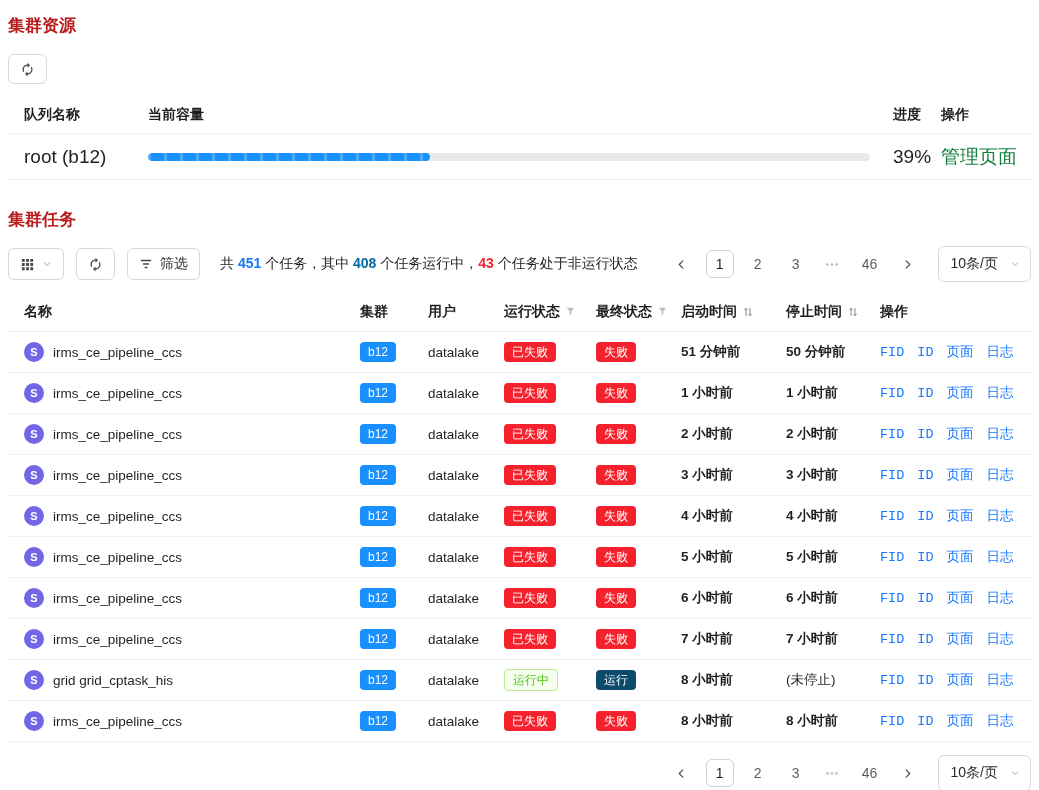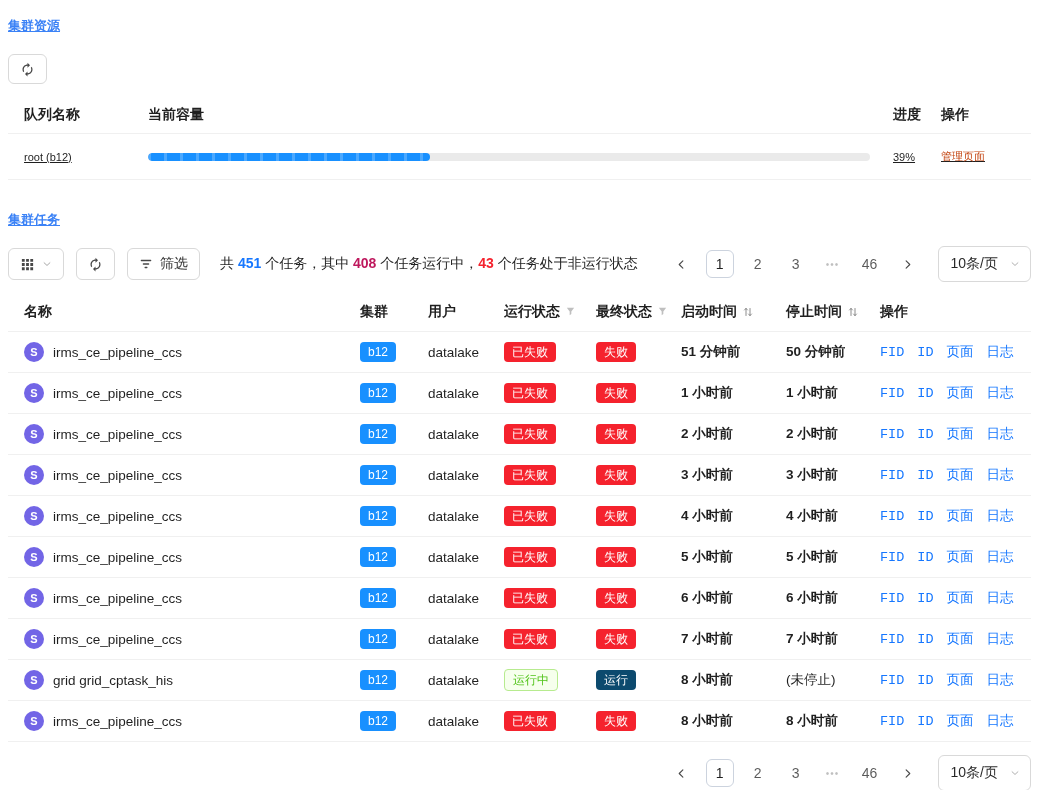--- a/index.html
+++ b/index.html
@@ -1,47 +1,47 @@
 <!DOCTYPE html>
 <html><head>
 <meta charset="utf-8">
 <style>
   *{box-sizing:border-box;margin:0;padding:0}
   html,body{width:1039px;height:790px;overflow:hidden;background:#fff;}
   body{font-family:"Liberation Sans","DejaVu Sans",sans-serif;color:rgba(0,0,0,.88);font-size:14px;}
   .page{padding:8px 8px 0 8px;}
-  .sec-title{font-size:13px;font-weight:700;color:#3b82f6;padding-top:8px;line-height:20px;text-decoration:underline;}
+  .sec-title{font-size:17px;font-weight:700;color:#b91c1c;padding-top:8px;line-height:20px;}
   .mt22{margin-top:22px;}
 
   
   .btn{display:inline-flex;align-items:center;gap:7px;height:30px;padding:0 11px;background:#fff;
        border:1px solid #d9d9d9;border-radius:6px;font-size:14px;color:rgba(0,0,0,.85);cursor:pointer;}
   .btn-refresh-top{margin-top:18px;}
   .ic{display:inline-flex;align-items:center;justify-content:center;color:rgba(0,0,0,.72);}
   .ic.dim{color:rgba(0,0,0,.35);}
-  .link{color:#c2410c;text-decoration:none;cursor:pointer;}
+  .link{color:#15803d;text-decoration:none;cursor:pointer;}
 
   
   .res-grid{display:grid;grid-template-columns:124px 1fr 50px 96px;align-items:center;padding-left:16px;}
   .res-head{height:38px;margin-top:12px;border-bottom:1px solid #f0f0f0;}
   .th{font-weight:600;font-size:14px;color:rgba(0,0,0,.88);}
-  .res-row{height:46px;border-bottom:1px solid #f0f0f0;font-size:11px;text-decoration:underline;}
+  .res-row{height:46px;border-bottom:1px solid #f0f0f0;font-size:19px;}
   .pad8{padding-left:8px;}
   .pad6{padding-left:6px;}
   .cap-cell{padding-right:15px;}
   .progress{height:8px;background:#eaeaea;border-radius:5px;overflow:hidden;}
   .progress-fill{height:100%;width:0;background:#1890ff;border-radius:5px;
      background-image:repeating-linear-gradient(90deg,rgba(255,255,255,.22) 0 3px,rgba(255,255,255,0) 3px 16px);}
 
   
   .toolbar{display:flex;align-items:center;gap:12px;margin-top:18px;height:32px;}
   .toolbar .btn{height:32px;align-items:center;}
   .summary{flex:1;margin-left:8px;font-size:14px;white-space:nowrap;}
   .c-blue{color:#1677ff;font-weight:700;}
-  .c-green{color:#be185d;font-weight:700;text-align:center;}
+  .c-green{color:#0369a1;font-weight:700;text-align:center;}
   .c-red{color:#f5222d;font-weight:700;}
 
   
   .pagination{display:flex;align-items:center;gap:10px;}
   .pg-btn,.pg-item{min-width:28px;height:28px;display:inline-flex;align-items:center;justify-content:center;
      border-radius:6px;font-size:14px;color:rgba(0,0,0,.65);cursor:pointer;background:#fff;}
   .pg-btn{color:rgba(0,0,0,.45);}
   .pg-btn.disabled{color:#d4d4d4;cursor:default;}
   .pg-item.active{border:1px solid #ccd3de;color:rgba(0,0,0,.88);font-weight:500;}
   .pg-ellipsis{min-width:26px;height:28px;display:inline-flex;align-items:center;justify-content:center;

